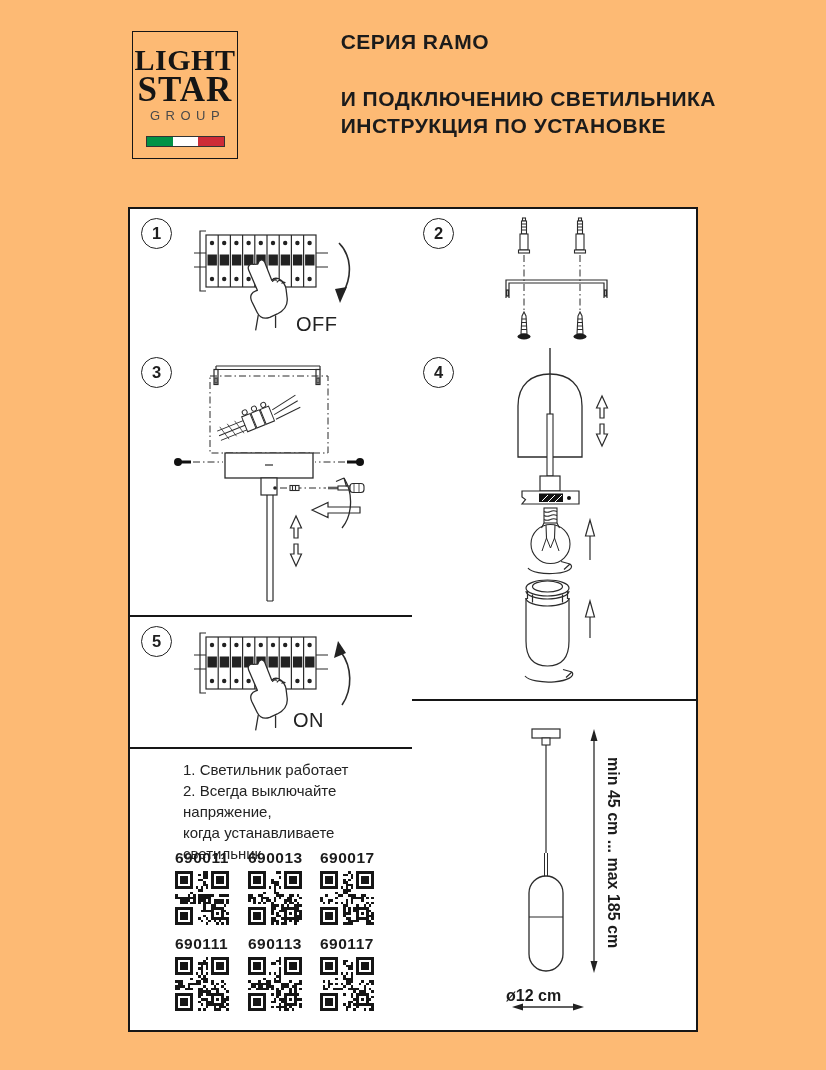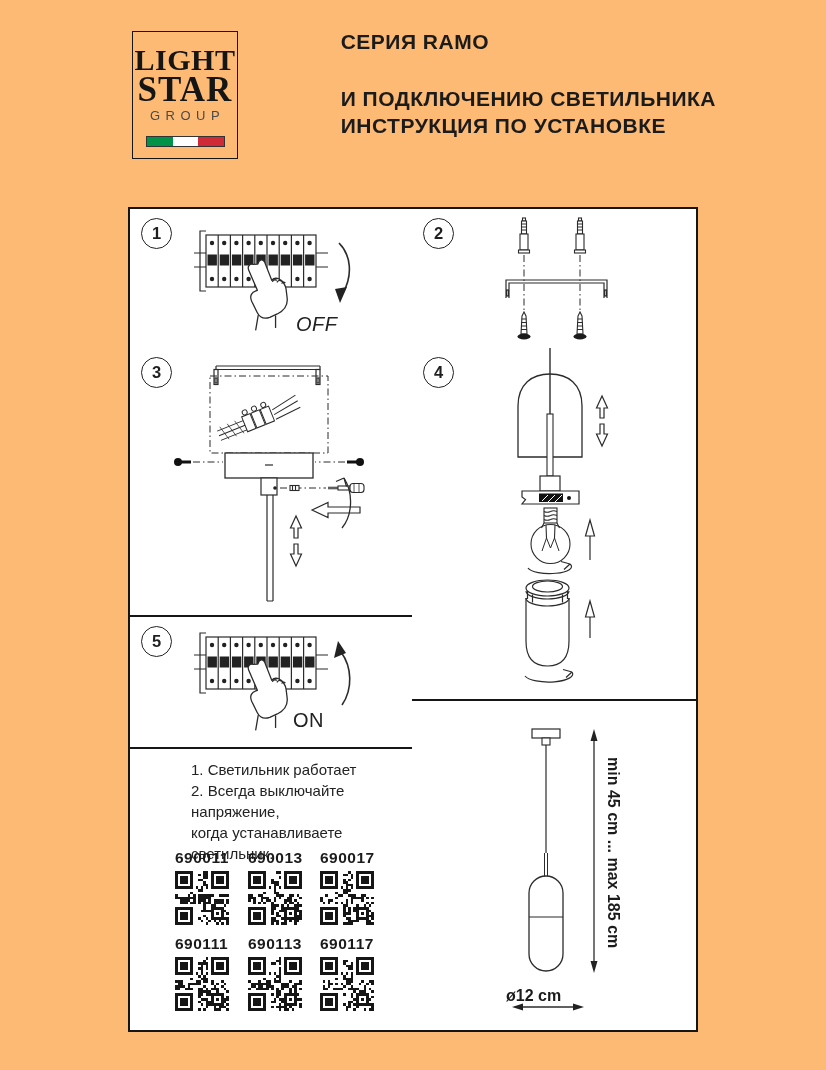--- a/index.html
+++ b/index.html
@@ -22,21 +22,21 @@
   .hdr .gap{height:30px;}
   
   .grid{left:128px;top:207px;width:570px;height:825px;border:2px solid #161616;box-sizing:border-box;}
   .vline,.hline{background:#161616;position:absolute;}
   .cell{position:absolute;background:#fff;}
   .badge{position:absolute;left:11px;top:9px;width:29px;height:29px;border:1.6px solid #222;
          border-radius:50%;display:flex;align-items:center;justify-content:center;
          font-size:16.5px;font-weight:700;}
   .switch-label{position:absolute;font-size:20px;font-weight:500;letter-spacing:.5px;color:#222;}
   svg{display:block;}
-  .note-par{position:absolute;left:61px;top:10px;width:225px;font-size:15px;line-height:21px;color:#232323;}
+  .note-par{position:absolute;left:53px;top:10px;width:225px;font-size:15px;line-height:21px;color:#232323;}
   .qr-label{position:absolute;font-size:15.5px;font-weight:700;letter-spacing:.5px;color:#1b1b1b;}
   .qr-svg{position:absolute;}
   .vdim{position:absolute;left:189px;top:40px;width:24px;height:224px;
         writing-mode:vertical-rl;display:flex;align-items:center;justify-content:center;
         font-size:16px;font-weight:700;white-space:nowrap;color:#1b1b1b;}
   .hdim{position:absolute;left:94px;top:286px;width:84px;text-align:left;
         font-size:16px;font-weight:700;color:#1b1b1b;}
 </style>
 </head>
 <body>
@@ -127,21 +127,21 @@
     <div class="hline" style="left:282px;top:490px;width:284px;height:2px;"></div>
 
     <div class="cell" style="left:0;top:0;width:282px;height:139px;">
       <div class="badge">1</div>
       <svg width="282" height="139">
         <use href="#breaker" transform="translate(64,18)"></use>
         <use href="#hand" transform="translate(131,53) rotate(-10)"></use>
         <path d="M209,34 C221,46 223,66 213,84" stroke="#2b2b2b" stroke-width="1.6" fill="none"></path>
         <polygon points="205,80 217,78 210,94" fill="#222"></polygon>
       </svg>
-      <span class="switch-label" style="left:166px;top:104px;font-style:italic;">OFF</span>
+      <span class="switch-label" style="left:166px;top:104px;">OFF</span>
     </div>
 
     <div class="cell" style="left:282px;top:0;width:284px;height:139px;">
       <div class="badge">2</div>
       <svg width="284" height="139">
         <use href="#anchor" transform="translate(112,12)"></use>
         <use href="#anchor" transform="translate(168,12)"></use>
         <g stroke="#2b2b2b" stroke-width="1" stroke-dasharray="7 3 1.5 3">
           <line x1="112" y1="46" x2="112" y2="101"></line>
           <line x1="168" y1="46" x2="168" y2="101"></line>

